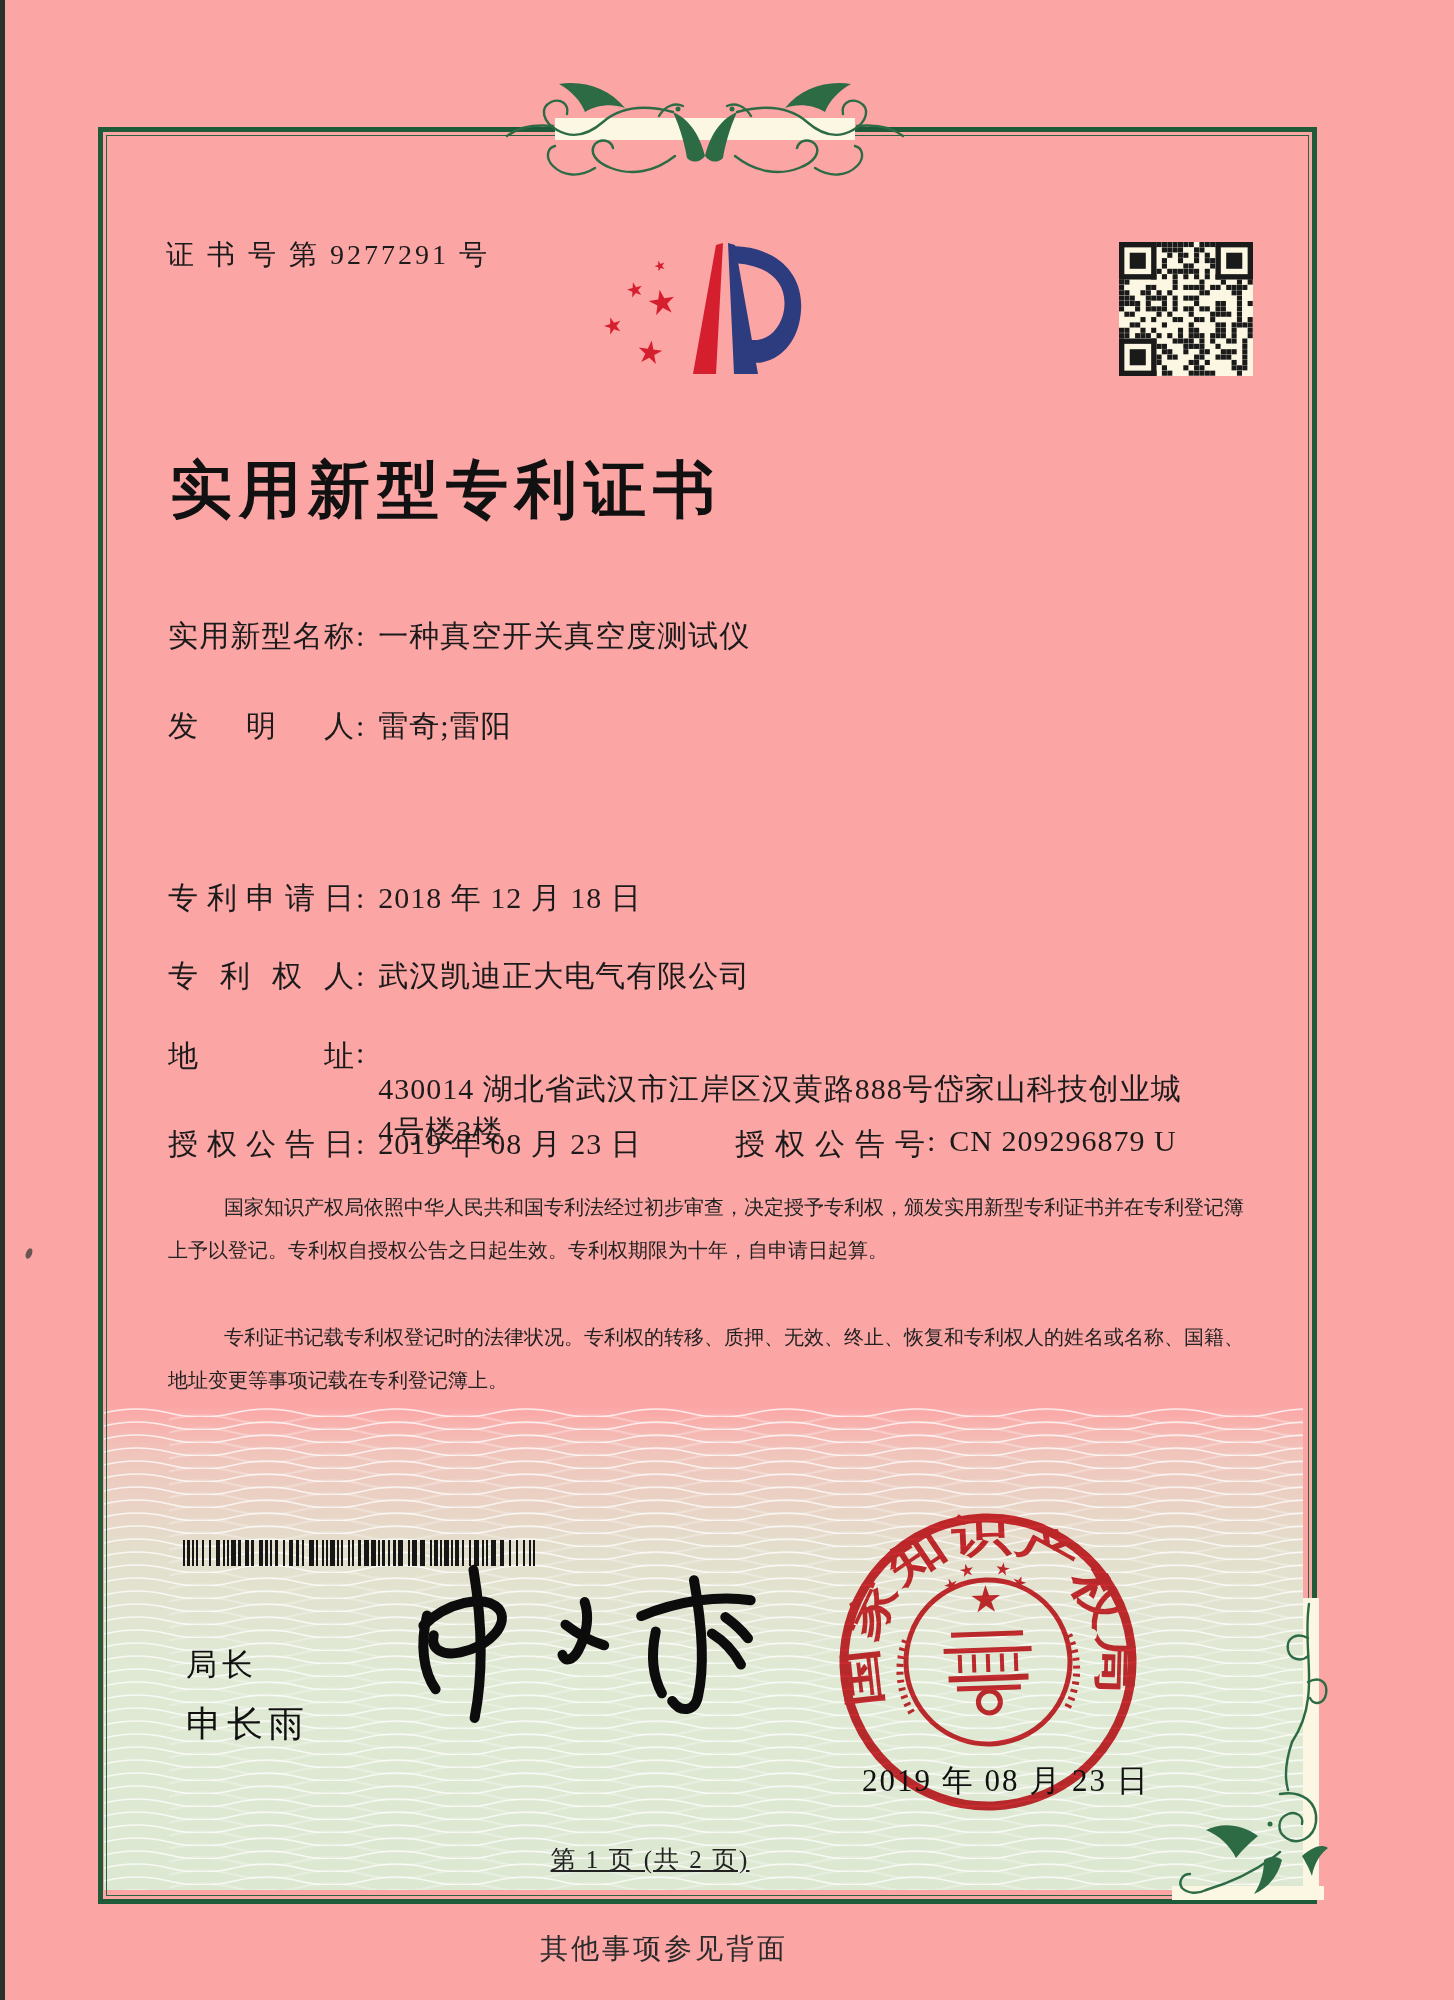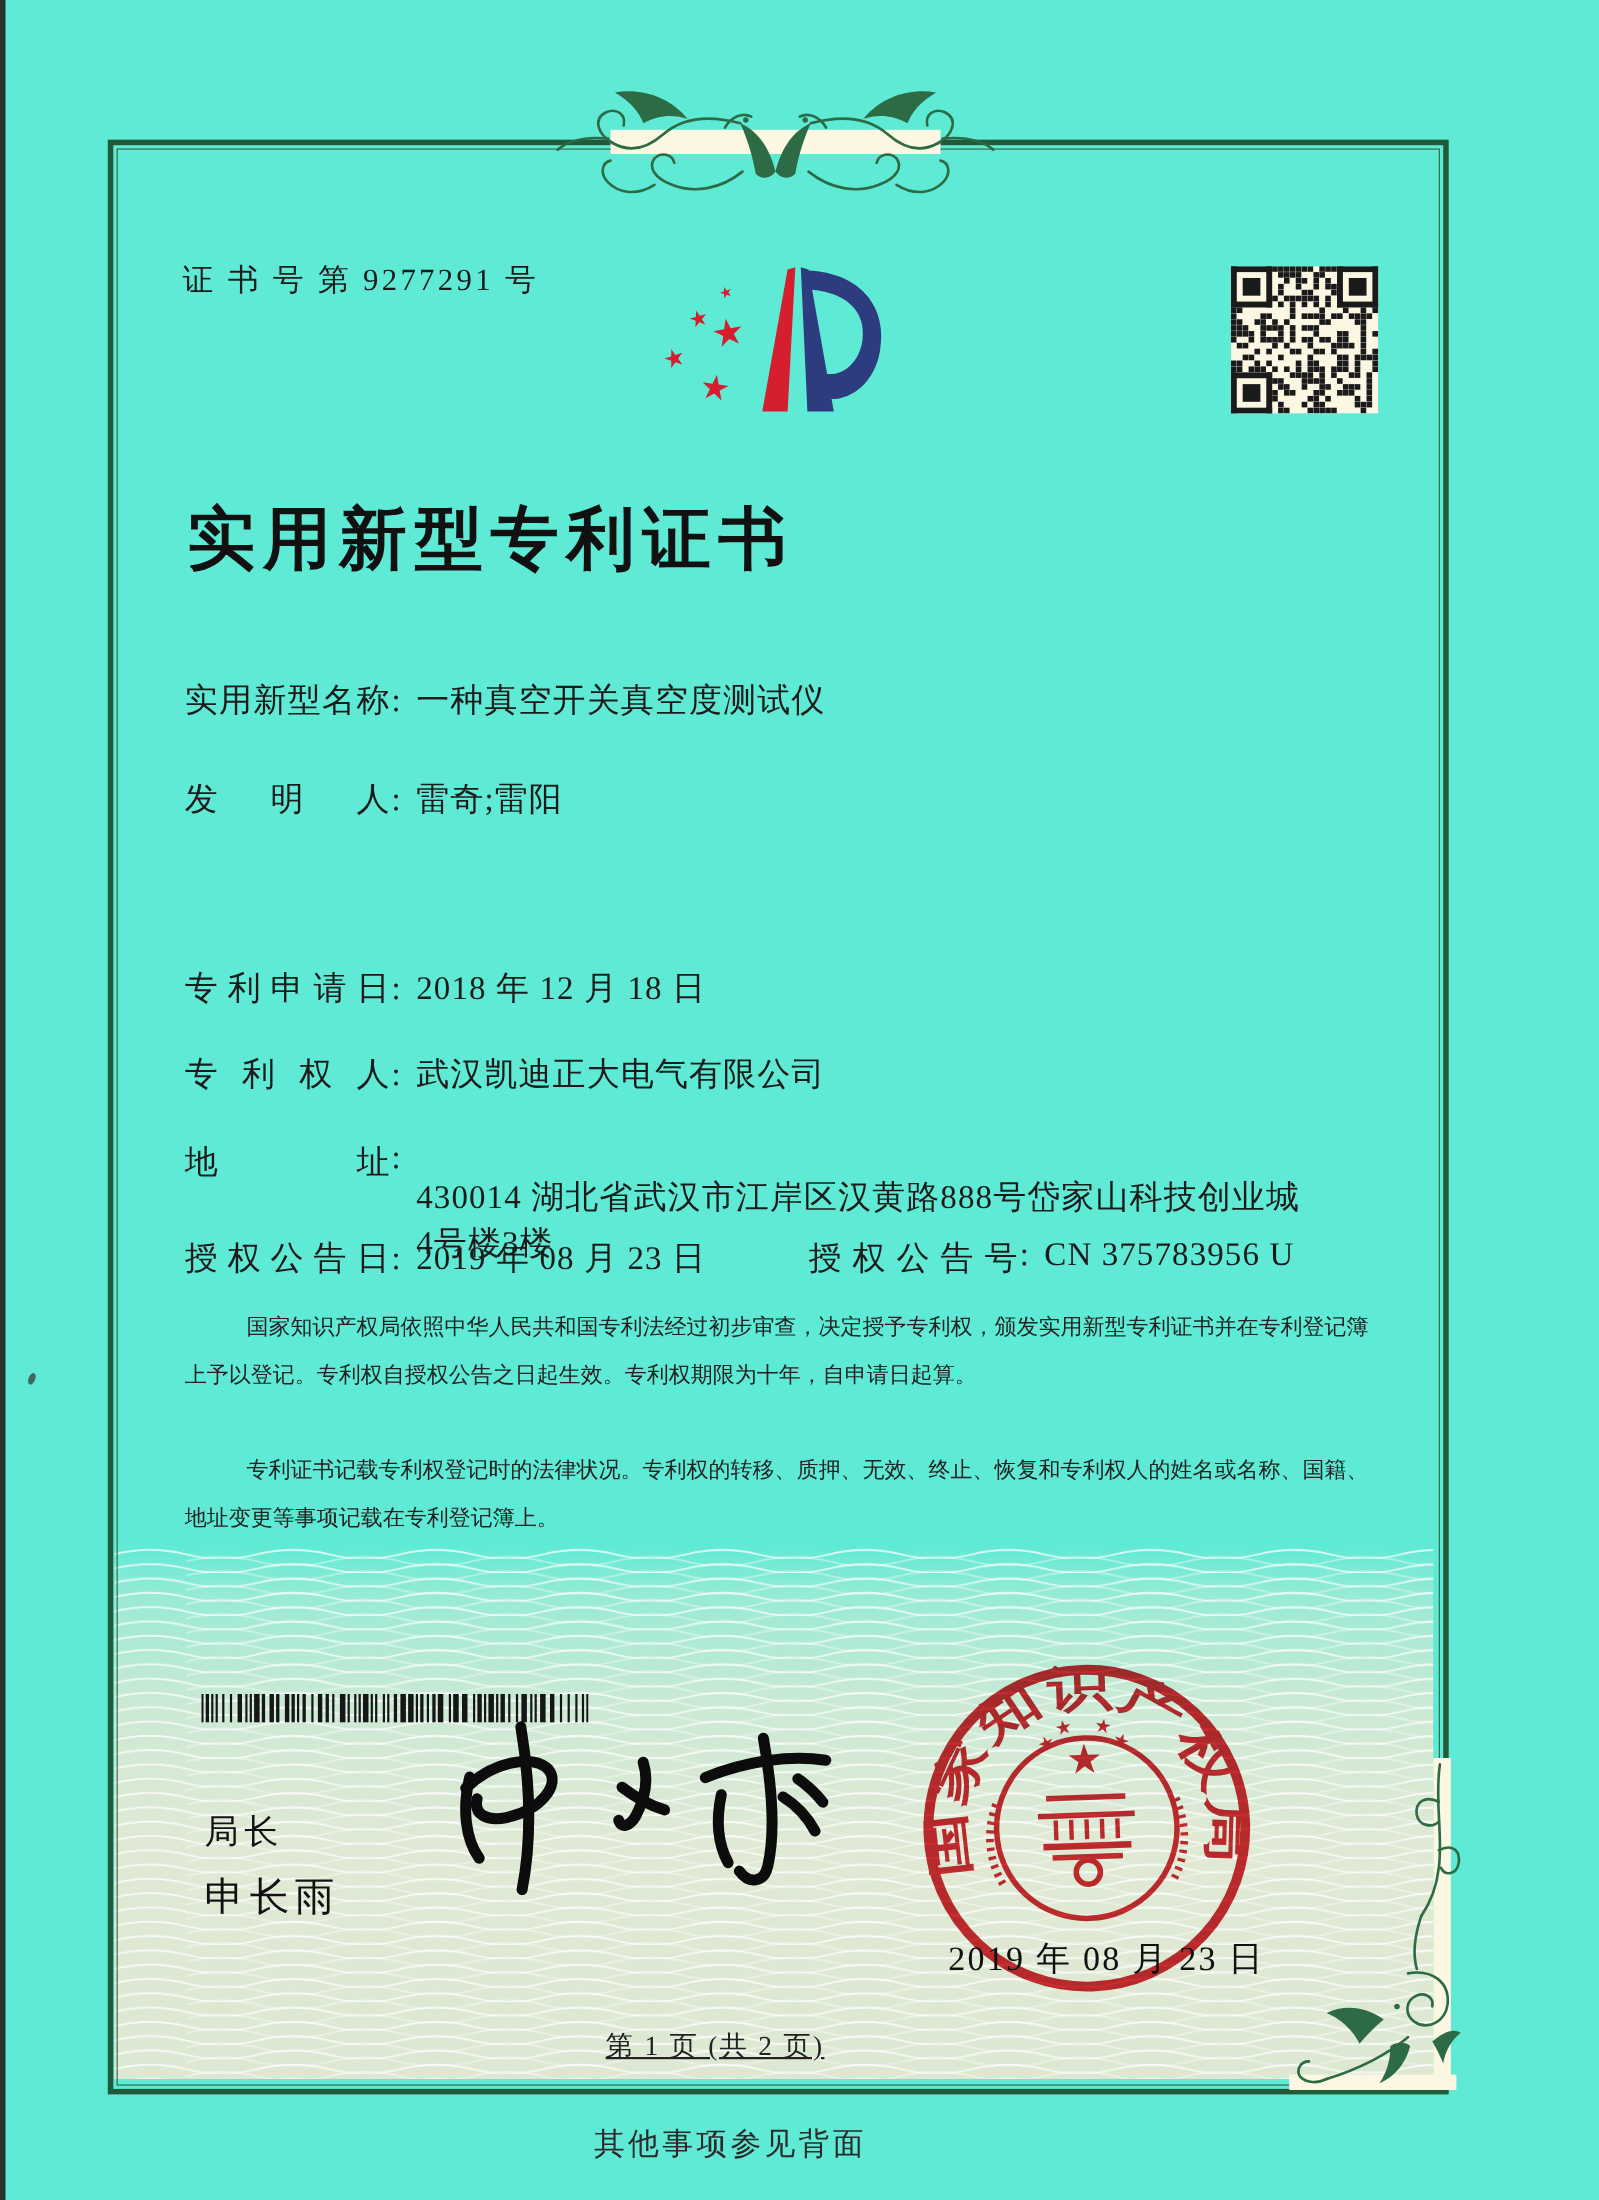--- a/index.html
+++ b/index.html
@@ -1,16 +1,16 @@
 <!DOCTYPE html>
 <html><head>
 <meta charset="utf-8">
 <style>
   html,body{margin:0;padding:0;}
-  .page{position:relative;width:1454px;height:2000px;background:#5eead4;overflow:hidden;
+  .page{position:relative;width:1454px;height:2000px;background:#fca5a5;overflow:hidden;
         font-family:"Liberation Serif",serif;color:#1b1b1b;}
   .page-edge{position:absolute;left:0;top:0;width:5px;height:2000px;background:#29332c;z-index:6;}
   .speck{position:absolute;left:26px;top:1248px;width:6px;height:11px;background:#3a3a3a;
          border-radius:50%;transform:rotate(22deg);opacity:.75;z-index:6;}
 
   .frame{position:absolute;left:98px;top:127px;width:1209px;height:1767px;
          border:5px solid #1f5a39;z-index:2;}
   .frame-inner{position:absolute;inset:3px;border:1.5px solid #2a6342;}
 
   .cert-no{position:absolute;left:166px;top:236px;font-size:28px;letter-spacing:3px;z-index:2;}
@@ -398,21 +398,21 @@
     <span class="flabel">专利权人</span><span class="colon">:</span><span class="fvalue">武汉凯迪正大电气有限公司</span>
   </div>
   <div class="row r6">
     <span class="flabel">地址</span><span class="colon">:</span><span class="fvalue wrap">430014 湖北省武汉市江岸区汉黄路888号岱家山科技创业城4号楼3楼</span>
   </div>
 
   <div class="grant-left">
     <span class="flabel">授权公告日</span><span class="colon">:</span><span class="fvalue">2019 年 08 月 23 日</span>
   </div>
   <div class="grant-right">
-    <span class="flabel">授权公告号</span><span class="colon">:</span><span class="fvalue">CN 375783956 U</span>
+    <span class="flabel">授权公告号</span><span class="colon">:</span><span class="fvalue">CN 209296879 U</span>
   </div>
 
   <div class="para p1">国家知识产权局依照中华人民共和国专利法经过初步审查，决定授予专利权，颁发实用新型专利证书并在专利登记簿上予以登记。专利权自授权公告之日起生效。专利权期限为十年，自申请日起算。</div>
   <div class="para p2">专利证书记载专利权登记时的法律状况。专利权的转移、质押、无效、终止、恢复和专利权人的姓名或名称、国籍、地址变更等事项记载在专利登记簿上。</div>
 
   <svg class="barcode-svg" width="352" height="26" viewBox="0 0 352 26">
     <g id="bar-mods" fill="#161616">
         <rect x="0" y="0" width="2" height="26"></rect>
         <rect x="4" y="0" width="3" height="26"></rect>
         <rect x="9" y="0" width="2" height="26"></rect>

